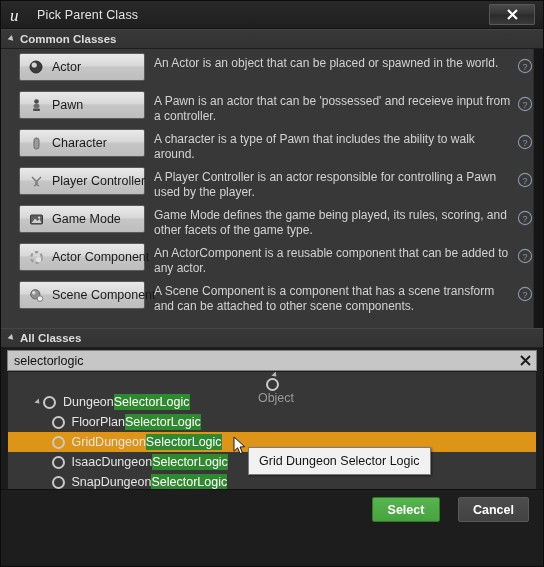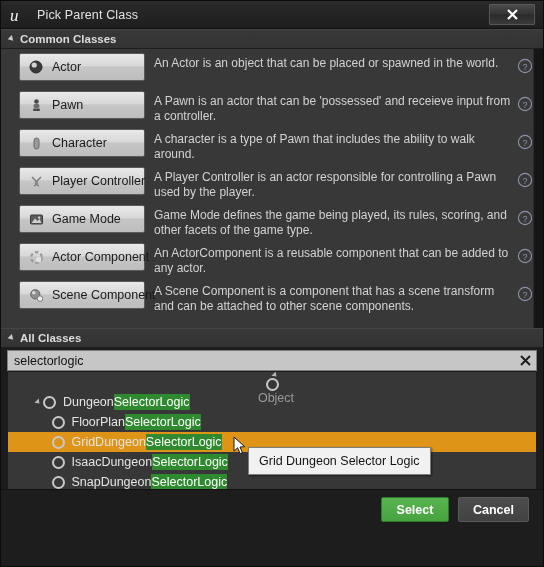--- a/index.html
+++ b/index.html
@@ -261,21 +261,21 @@
     left: 0; right: 0; bottom: 0;
     height: 76px;
     background: #1d1d1d;
     border-top: 1px solid #111;
   }
   .footer-inner {
     display: flex;
     justify-content: flex-end;
     align-items: center;
     padding: 7px 14px 0 0;
-    gap: 9px;
+    gap: 18px;
   }
   .btn {
     height: 25px;
     min-width: 68px;
     border-radius: 2px;
     font-size: 12.5px;
     font-weight: bold;
     display: flex;
     align-items: center;
     justify-content: center;

